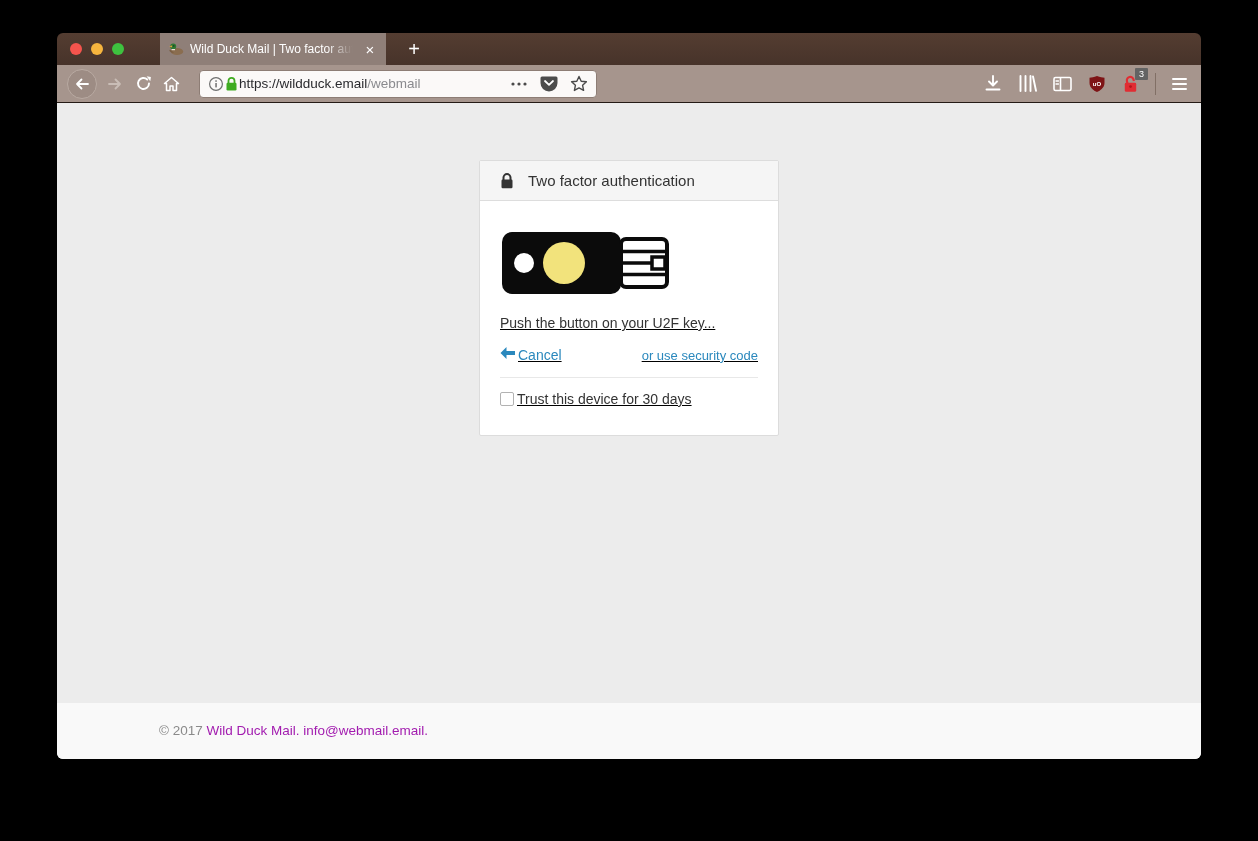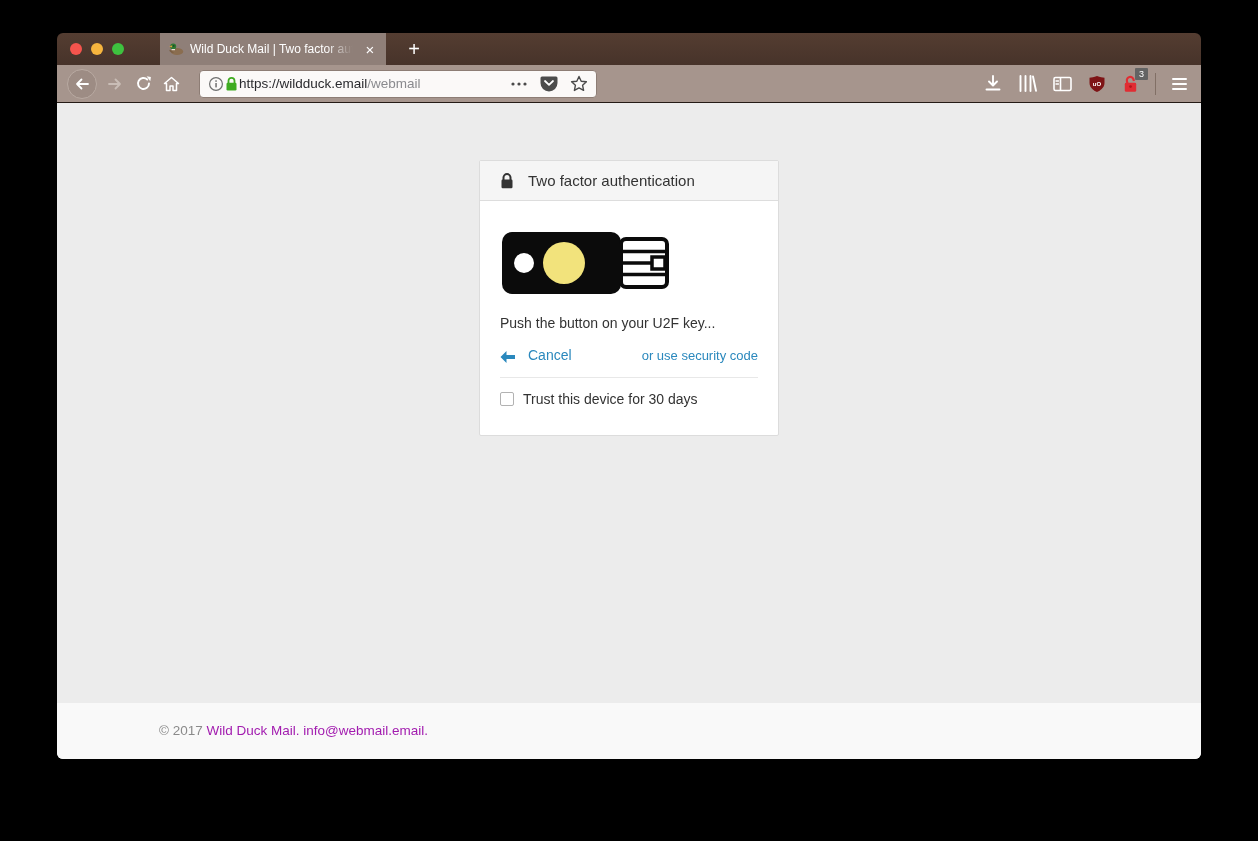--- a/index.html
+++ b/index.html
@@ -43,29 +43,29 @@
   .vdiv { width:1px; height:22px; background:rgba(60,40,30,.35); }
   .burger { display:flex; flex-direction:column; gap:3px; }
   .burger span { width:15px; height:2px; background:#fff; border-radius:1px; display:block; }
 
   
   .content { flex:1; background:#ececec; display:flex; flex-direction:column; }
   .main { height:600px; flex:none; }
   .card { width:300px; margin:57px auto 0; background:#fff; border:1px solid #dcdcdc; border-radius:2px; }
   .card-header { background:#f5f5f5; border-bottom:1px solid #ddd; padding:11px 20px;
                  font-size:15px; color:#333; display:flex; align-items:center; gap:14px; }
-  .card-body { padding:26px 20px 28px; }
+  .card-body { padding:26px 20px 28px;text-decoration:underline; }
   .u2f-img { display:block; margin-bottom:16px; }
   .instruction { font-size:14px; color:#333; margin-bottom:16px; }
   .links-row { display:flex; align-items:center; justify-content:space-between; margin-bottom:14px; }
   a.link { color:#2a88bd; text-decoration:none; }
-  .cancel { font-size:14px; display:flex; align-items:flex-end; gap:13px; }
+  .cancel { font-size:14px; display:flex; align-items:flex-start; gap:3px; }
   .alt-link { font-size:13px; }
   .card-hr { border:none; border-top:1px solid #e8e8e8; margin:0 0 13px; }
-  .trust-row { display:flex; align-items:center; gap:9px; font-size:14px; color:#333; }
+  .trust-row { display:flex; align-items:center; gap:3px; font-size:14px; color:#333; }
   .checkbox { width:14px; height:14px; background:#fff; border:1px solid #b2b2b2; border-radius:2px; flex:none; }
 
   .footer { height:56px; flex:none; background:#f9f9f9; }
   .footer-inner { width:970px; margin:0 auto; padding:20px 15px 0; font-size:13.5px; color:#8a8a8a; }
   .footer-inner a { color:#a21caf; text-decoration:none; }
 
   svg { display:block; }
 </style>
 </head>
 <body>

